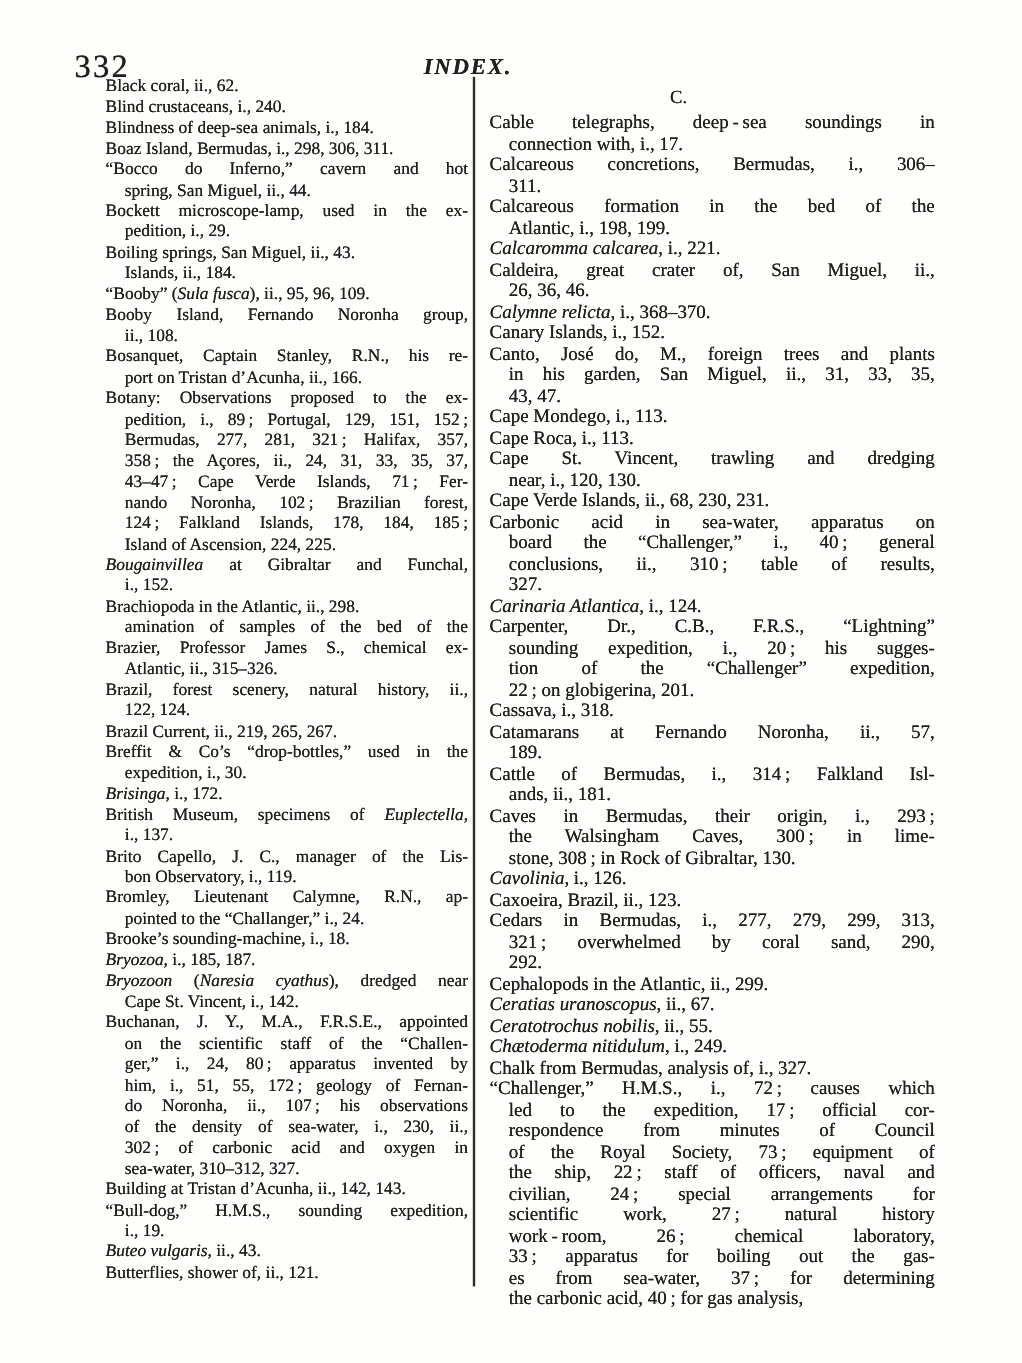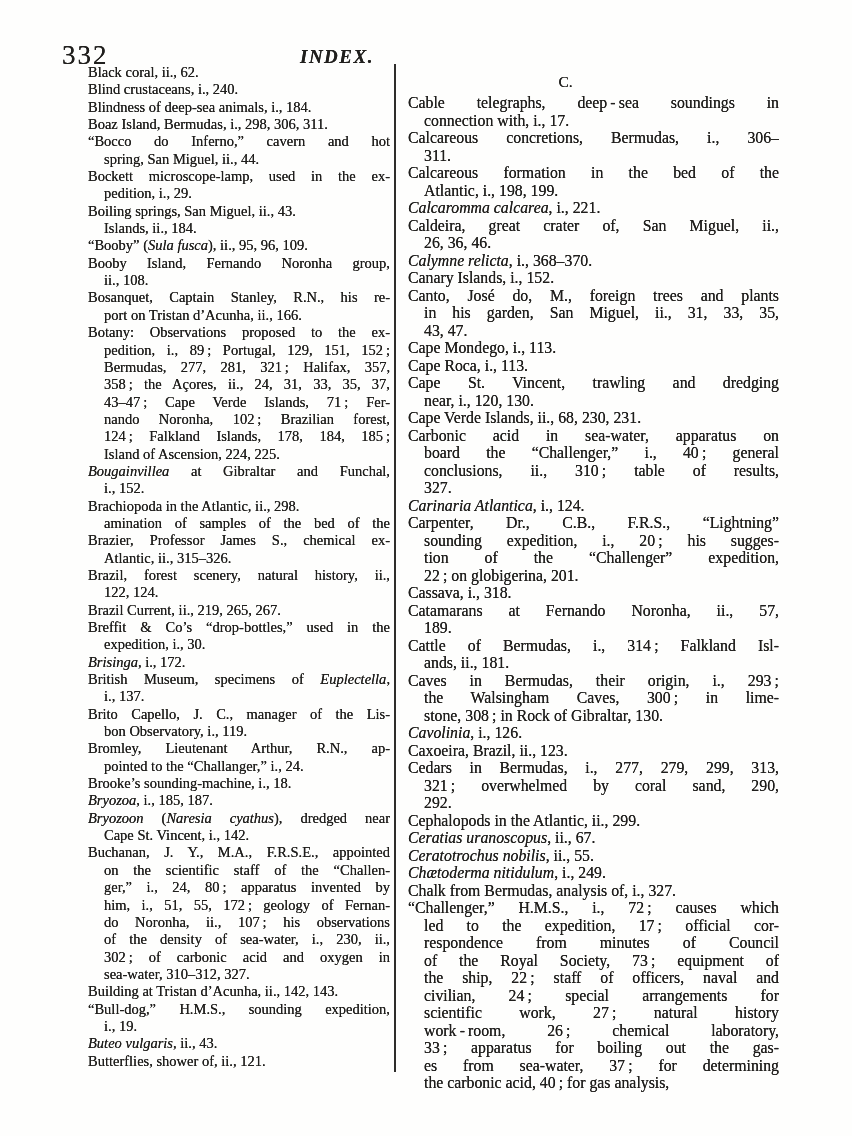--- a/index.html
+++ b/index.html
@@ -12,21 +12,21 @@
   }
   .page{position:relative;width:852px;height:1136px;}
 
   .pagenum{
     position:absolute;left:62px;top:40px;
     font-size:27px;letter-spacing:2px;
     text-shadow:0 0 .6px currentColor;
   }
   .title{
     position:absolute;left:300px;top:46px;width:180px;
-    text-align:left;font-style:italic;font-weight:bold;
+    text-align:center;font-style:italic;font-weight:bold;
     font-size:19px;letter-spacing:1.5px;
     text-shadow:0 0 .4px currentColor;
   }
   .divider{
     position:absolute;left:394px;top:64px;width:2px;height:1008px;
     background:#2e2d2b;
   }
 
   .col{position:absolute;text-shadow:0 0 .45px currentColor;}
   .col-left{
@@ -130,21 +130,21 @@
       </div>
       <div class="entry">
         <div class="line fill"><span>British Museum, specimens of </span><i>Euplectella</i><span>,</span></div>
         <div class="line cont"><span>i., 137.</span></div>
       </div>
       <div class="entry">
         <div class="line fill"><span>Brito Capello, J. C., manager of the Lis-</span></div>
         <div class="line cont"><span>bon Observatory, i., 119.</span></div>
       </div>
       <div class="entry">
-        <div class="line fill"><span>Bromley, Lieutenant Arthur, R.N., ap-</span></div>
+        <div class="line fill"><span>Bromley, Lieutenant Calymne, R.N., ap-</span></div>
         <div class="line cont"><span>pointed to the “Challanger,” i., 24.</span></div>
       </div>
       <div class="entry">
         <div class="line"><span>Brooke’s sounding-machine, i., 18.</span></div>
       </div>
       <div class="entry">
         <div class="line"><i>Bryozoa</i><span>, i., 185, 187.</span></div>
       </div>
       <div class="entry">
         <div class="line fill"><i>Bryozoon</i><span> (</span><i>Naresia cyathus</i><span>), dredged near</span></div>

